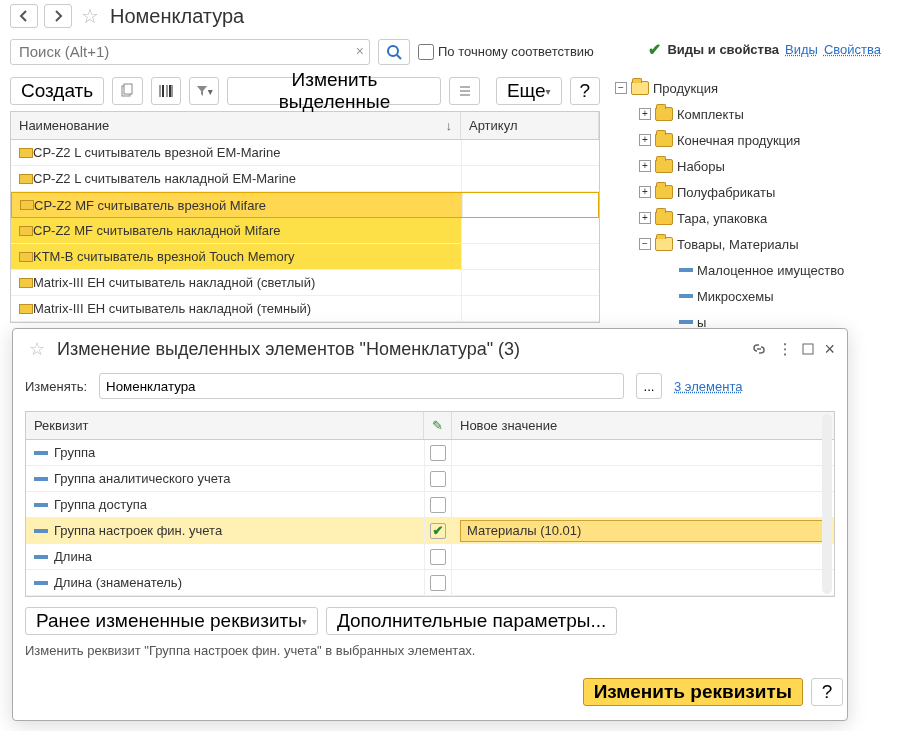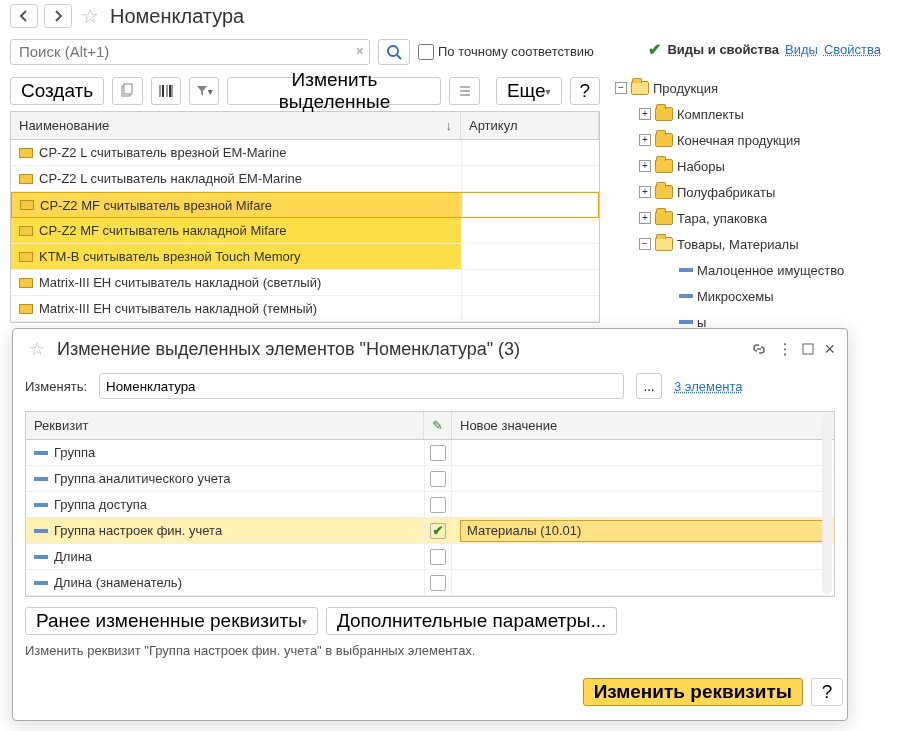--- a/index.html
+++ b/index.html
@@ -37,21 +37,21 @@
 .table { border: 1px solid #ccc; width: 100%; }
 .table-header { display: flex; background: #f5f5f5; border-bottom: 1px solid #ccc; height: 28px; align-items: center; }
 .th { padding: 0 8px; font-size: 13px; border-right: 1px solid #ddd; display:flex; align-items:center; height:100%; }
 .th-name { width: 450px; justify-content: space-between; }
 .th-art { flex: 1; }
 .sort-arrow { color: #666; }
 .table-body { }
 .row { display: flex; height: 26px; align-items: center; border-bottom: 1px solid #eee; }
 .row-highlight { background: #fde047; }
 .row-selected { background: #ffd750; border: 1px solid #e0a800; }
-.cell-name { width: 450px; padding: 0 8px; display: flex; align-items: center; gap: 6px; }
+.cell-name { width: 450px; padding: 0 8px; display: flex; align-items: center; }
 .cell-art { flex: 1; padding: 0 8px; border-left: 1px solid #eee; height:100%; }
 .row-highlight .cell-art, .row-selected .cell-art { background: #fff; }
 .item-icon { width: 14px; height: 10px; background: #f5c842; border: 1px solid #c09020; display: inline-block; }
 
 
 .tree { padding: 4px 0; }
 .tree-node { display: flex; align-items: center; height: 26px; padding: 0 4px; gap: 4px; }
 .tree-toggle { width: 12px; height: 12px; border: 1px solid #999; display: flex; align-items: center; justify-content: center; font-size: 10px; cursor: pointer; line-height: 1; }
 .tree-toggle-empty { width: 12px; height: 12px; }
 .folder-icon { width: 18px; height: 14px; background: #f5c842; border: 1px solid #c09020; border-radius: 2px; position: relative; }

